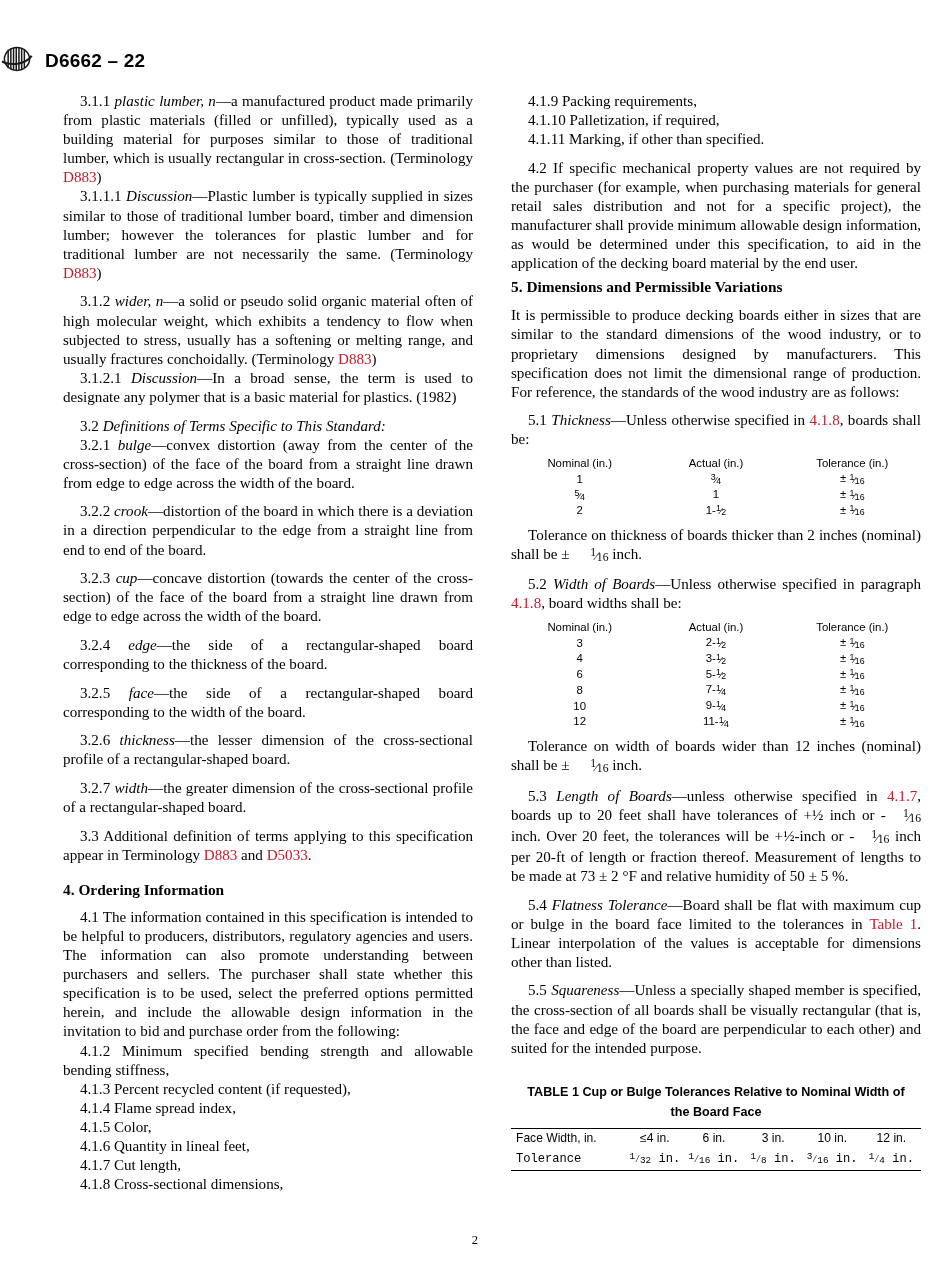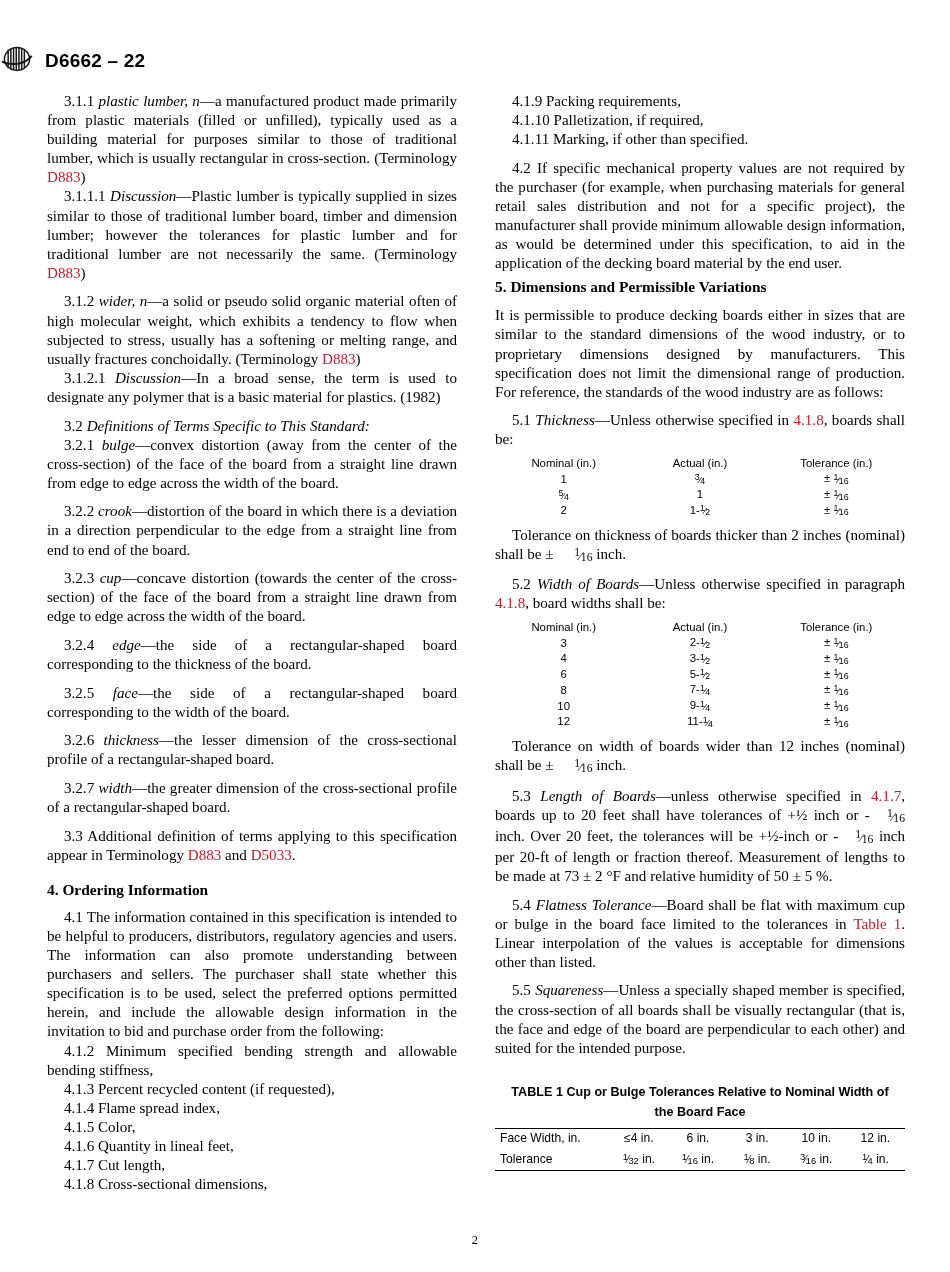--- a/index.html
+++ b/index.html
@@ -32,21 +32,21 @@
     font-weight: bold;
     font-size: 19px;
     letter-spacing: 0.2px;
     white-space: nowrap;
   }
 
   
   .columns {
     position: absolute;
     top: 92px;
-    left: 47px;
+    left: 63px;
     width: 858px;
     display: flex;
     gap: 38px;
   }
   .col {
     width: 410px;
   }
 
   p {
     margin: 0;
@@ -138,20 +138,21 @@
     border-collapse: collapse;
     font-family: "Liberation Sans", "DejaVu Sans", sans-serif;
     font-size: 12.1px;
     table-layout: fixed;
   }
   table.table1 thead tr {
     border-top: 1.6px solid #000;
   }
   table.table1 tbody tr.last-row {
     border-bottom: 1.6px solid #000;
+    font-family: Liberation Mono, monospace;
   }
   table.table1 th,
   table.table1 td {
     padding: 2.4px 0;
     line-height: 15.5px;
     font-weight: normal;
     text-align: center;
   }
   table.table1 .rowlabel {
     text-align: left;

